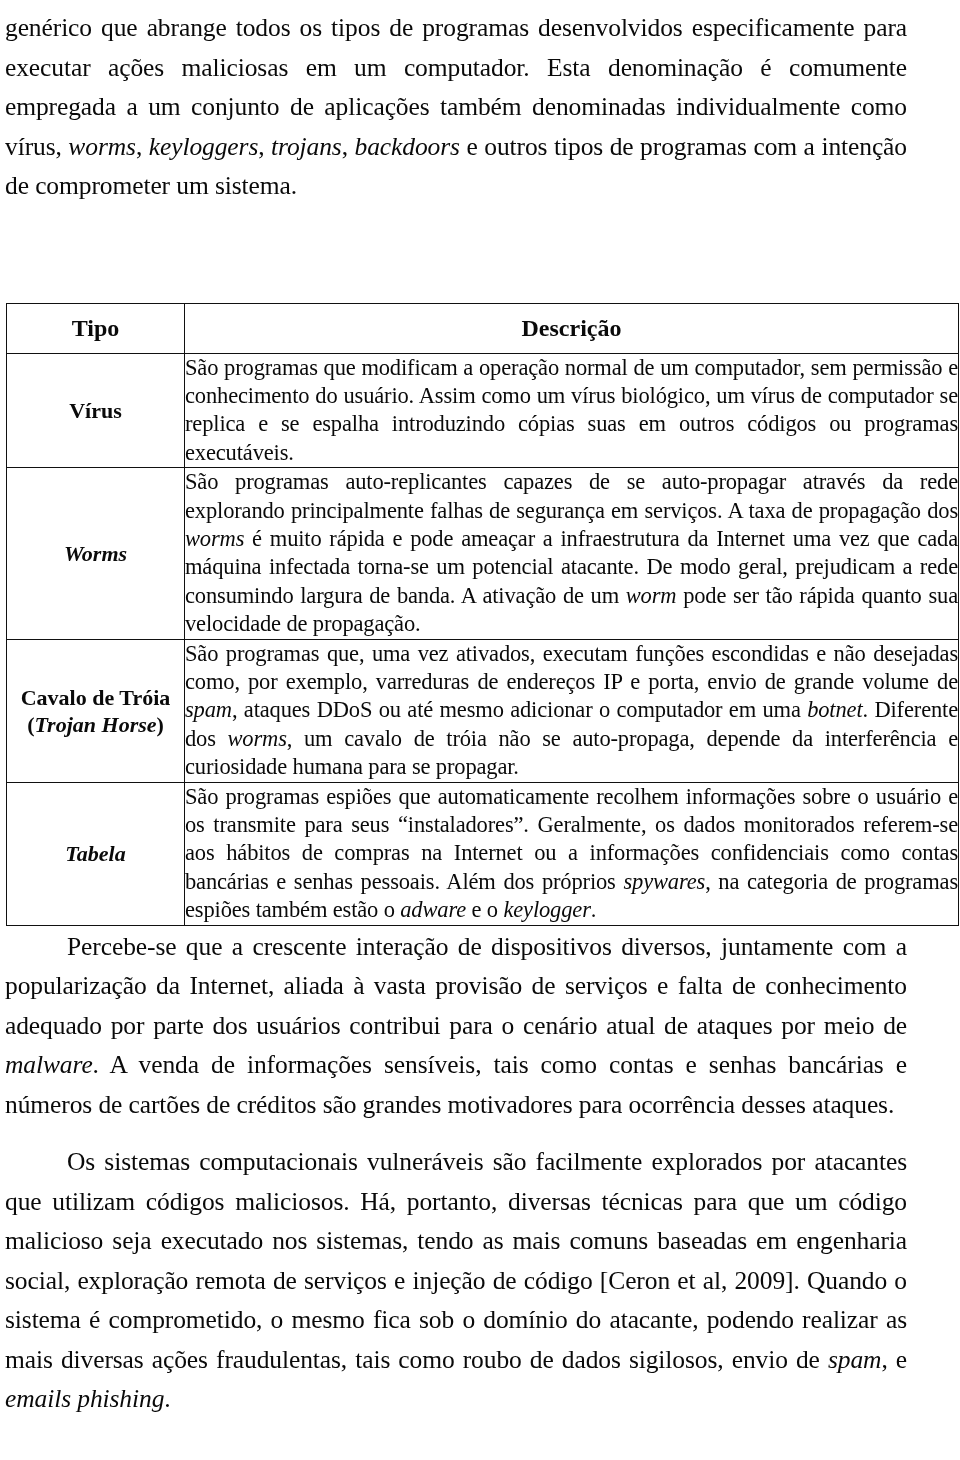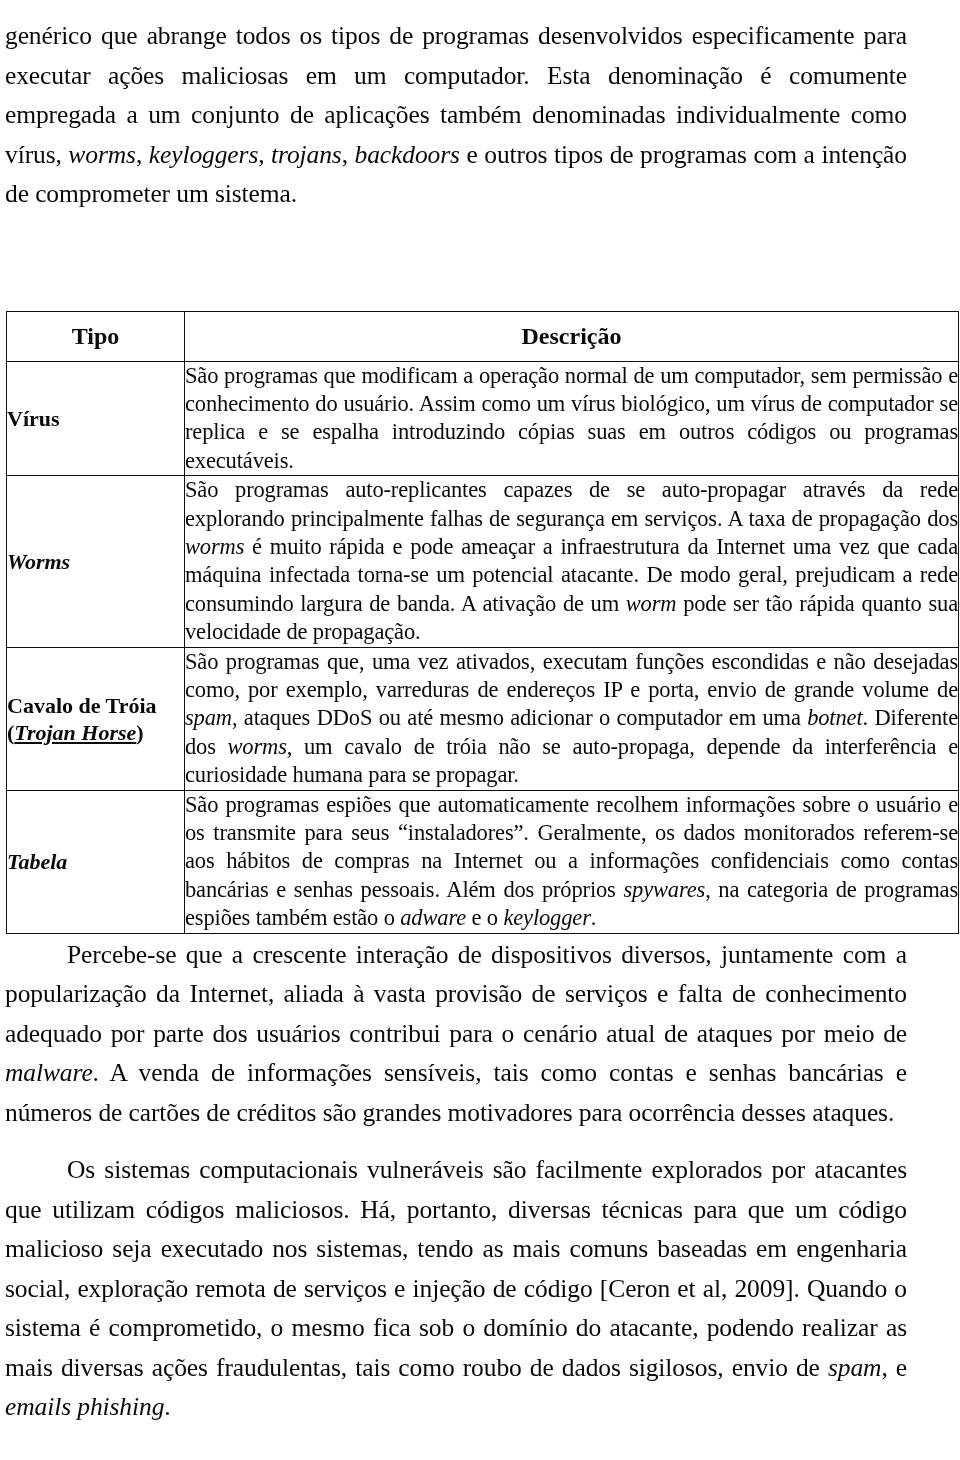--- a/index.html
+++ b/index.html
@@ -12,21 +12,21 @@
     height: 1460px;
     font-family: "Liberation Serif", "DejaVu Serif", serif;
     color: #0a0a0a;
     overflow: hidden;
   }
   .page {
     position: relative;
     width: 912px;
     height: 1460px;
     box-sizing: border-box;
-    padding: 16px 5px;
+    padding: 8px 5px;
   }
 
   
   p.body-par {
     margin: 0;
     font-size: 25.5px;
     line-height: 39.5px;
     text-align: justify;
     text-justify: inter-word;
     letter-spacing: -0.1px;
@@ -72,20 +72,21 @@
   col.col-desc { width: 774px; }
 
   th.hdr {
     font-weight: bold;
     font-size: 24px;
     line-height: 30px;
     text-align: center;
     height: 49px;
   }
   td.type-cell {
+    text-align: center;
     font-weight: bold;
     font-size: 22px;
     line-height: 27px;
     padding: 2px 4px;
   }
 
   td.desc-cell {
     text-align: justify;
     text-justify: inter-word;
     font-size: 22.5px;
@@ -124,21 +125,21 @@
     <tbody>
       <tr>
         <td class="type-cell"><span style="font-weight: bold;">Vírus</span></td>
         <td class="desc-cell"><span>São programas que modificam a operação normal de um computador, sem permissão e conhecimento do usuário. Assim como um vírus biológico, um vírus de computador se replica e se espalha introduzindo cópias suas em outros códigos ou programas executáveis.</span></td>
       </tr>
       <tr>
         <td class="type-cell"><span style="font-weight: bold; font-style: italic;">Worms</span></td>
         <td class="desc-cell"><span>São programas auto-replicantes capazes de se auto-propagar através da rede explorando principalmente falhas de segurança em serviços. A taxa de propagação dos </span><span style="font-style: italic;">worms</span><span> é muito rápida e pode ameaçar a infraestrutura da Internet uma vez que cada máquina infectada torna-se um potencial atacante. De modo geral, prejudicam a rede consumindo largura de banda. A ativação de um </span><span style="font-style: italic;">worm</span><span> pode ser tão rápida quanto sua velocidade de propagação.</span></td>
       </tr>
       <tr>
-        <td class="type-cell"><span style="font-weight: bold;">Cavalo de Tróia</span><br><span style="font-weight: bold;">(</span><span style="font-weight: bold; font-style: italic; text-decoration: underline;">Trojan Horse</span><span style="font-weight: bold;">)</span></td>
+        <td class="type-cell"><span style="font-weight: bold;">Cavalo de Tróia</span><br><span style="font-weight: bold;">(</span><span style="font-weight: bold; font-style: italic;">Trojan Horse</span><span style="font-weight: bold;">)</span></td>
         <td class="desc-cell"><span>São programas que, uma vez ativados, executam funções escondidas e não desejadas como, por exemplo, varreduras de endereços IP e porta, envio de grande volume de </span><span style="font-style: italic;">spam</span><span>, ataques DDoS ou até mesmo adicionar o computador em uma </span><span style="font-style: italic;">botnet</span><span>. Diferente dos </span><span style="font-style: italic;">worms</span><span>, um cavalo de tróia não se auto-propaga, depende da interferência e curiosidade humana para se propagar.</span></td>
       </tr>
       <tr>
         <td class="type-cell"><span style="font-weight: bold; font-style: italic;">Tabela</span></td>
         <td class="desc-cell"><span>São programas espiões que automaticamente recolhem informações sobre o usuário e os transmite para seus “instaladores”. Geralmente, os dados monitorados referem-se aos hábitos de compras na Internet ou a informações confidenciais como contas bancárias e senhas pessoais. Além dos próprios </span><span style="font-style: italic;">spywares</span><span>, na categoria de programas espiões também estão o </span><span style="font-style: italic;">adware</span><span> e o </span><span style="font-style: italic;">keylogger</span><span>.</span></td>
       </tr>
     </tbody>
   </table>
 
   <div>

